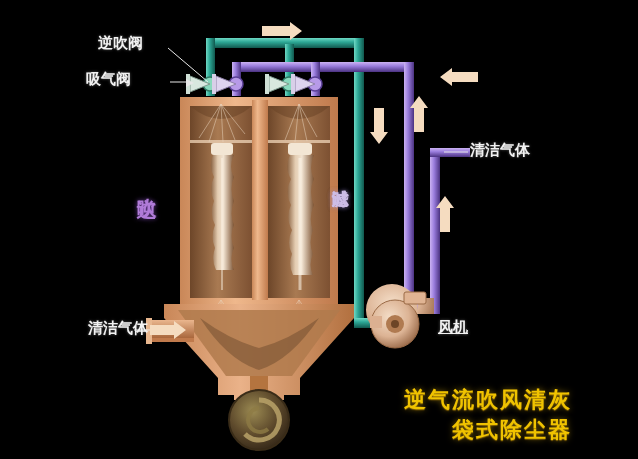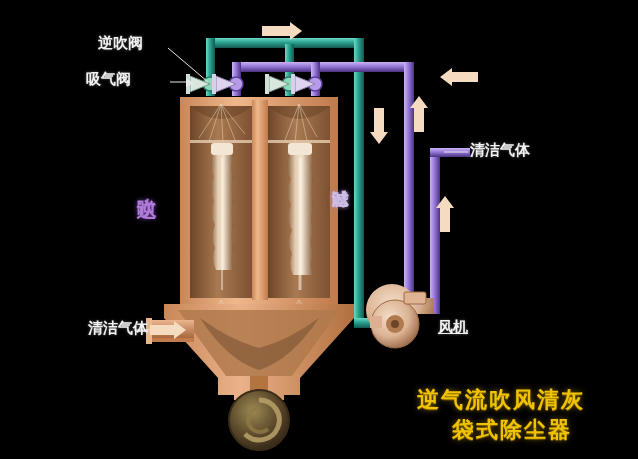--- a/index.html
+++ b/index.html
@@ -243,17 +243,17 @@
 
   <div class="lbl lbl-lav vert" style="left:331px;top:176px;">过滤时</div>
 
   <div class="lbl lbl-white" style="left:470px;top:143px;">清洁气体</div>
 
   <div class="lbl lbl-white" style="left:88px;top:321px;">清洁气体</div>
 
   <div class="lbl lbl-white" style="left:438px;top:320px;text-decoration:underline;">风机</div>
 
 
-  <div class="lbl lbl-yellow" style="left:417px;top:388px;">逆气流吹风清灰</div>
+  <div class="lbl lbl-yellow" style="left:404px;top:388px;">逆气流吹风清灰</div>
 
   <div class="lbl lbl-yellow" style="left:452px;top:418px;">袋式除尘器</div>
 
 </div>
 
 </body></html>

